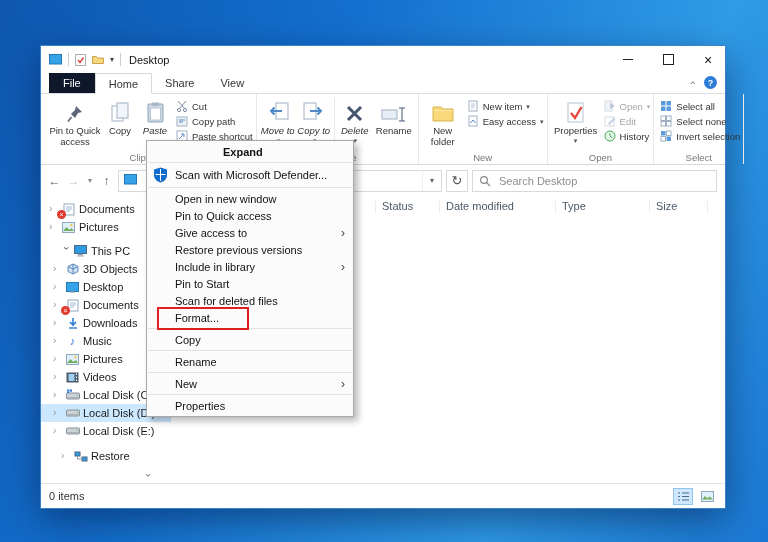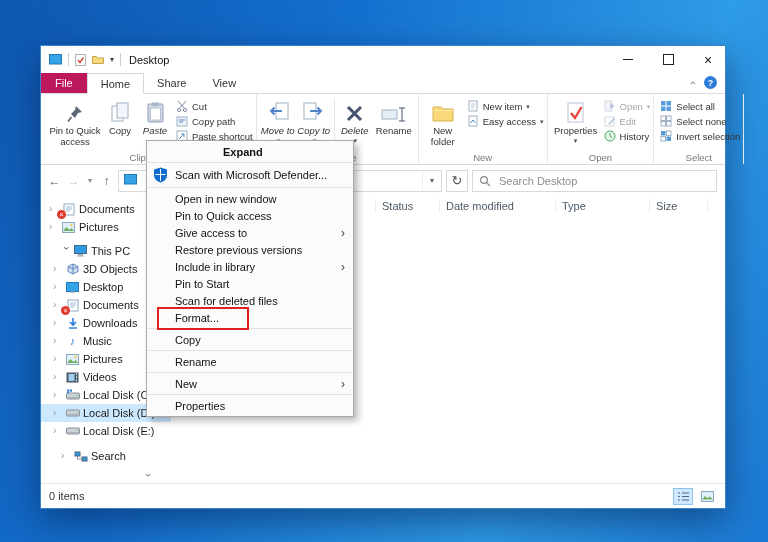--- a/index.html
+++ b/index.html
@@ -15,21 +15,21 @@
   .qat-caret{font-size:8px;color:#444;}
   .tb-title{margin-left:2px;color:#111;}
   .tb-spacer{flex:1;}
   .win-btn{width:34px;height:27px;display:flex;align-items:center;justify-content:center;cursor:default;}
   .min-glyph{width:10px;border-top:1px solid #222;display:block;}
   .max-glyph{width:9px;height:9px;border:1px solid #222;display:block;}
   .close-glyph{font-size:14px;color:#111;line-height:1;}
   
   .tabrow{height:20px;display:flex;align-items:stretch;border-bottom:1px solid #dcdcdc;position:relative;flex:none;}
   .tab{display:flex;align-items:center;padding:4px 13px;color:#333;}
-  .tab-file{background:#be185d;color:#fff;padding:0 14px;}
+  .tab-file{background:#0f172a;color:#fff;margin-left:8px;padding:0 14px;}
   .tab-active{background:#fff;border:1px solid #d8d8d8;border-bottom-color:#fff;margin-bottom:-1px;}
   .tab-right{position:absolute;right:8px;top:3px;display:flex;gap:10px;align-items:center;}
   .rib-collapse{display:inline-block;transform:rotate(-90deg);color:#777;font-size:11px;}
   .help-circle{width:13px;height:13px;border-radius:50%;background:#2f7bd9;color:#fff;font-size:9px;font-weight:bold;display:flex;align-items:center;justify-content:center;}
   
   .ribbon{height:70px;display:flex;border-bottom:1px solid #d9d9d9;padding-left:3px;flex:none;background:#fff;}
   .rgroup{position:relative;display:flex;align-items:flex-start;padding:2px 3px 13px 3px;border-right:1px solid #e8e8e8;}
   .rg-label{position:absolute;bottom:1px;left:0;right:0;text-align:center;font-size:9.5px;color:#777;}
   .bigbtn{display:flex;flex-direction:column;align-items:center;text-align:center;font-size:9.5px;color:#333;line-height:1.15;padding-top:2px;}
   .bigbtn .ricon{height:25px;display:flex;align-items:flex-end;justify-content:center;margin-bottom:3px;}
@@ -508,21 +508,21 @@
         </div>
         <div class="nav-item lvl-root gap-before2">
           <span class="expander">›</span>
           <span class="ticon">
             <svg width="14" height="11">
                 <rect x="1" y="1" width="5" height="4" fill="#2d9ae3" stroke="#4a6784"></rect>
                 <rect x="8" y="6" width="5" height="4" fill="#2d9ae3" stroke="#4a6784"></rect>
                 <path d="M3.5 5v3h7" stroke="#8a9099" fill="none"></path>
               </svg>
           </span>
-          <span>Search</span>
+          <span>Restore</span>
         </div>
         <span class="sb-scroll">›</span>
       </div>
 
       <div class="content">
         <div class="colheads">
           <span class="col col-name"></span>
           <span class="col col-status">Status</span>
           <span class="col col-date">Date modified</span>
           <span class="col col-type">Type</span>

